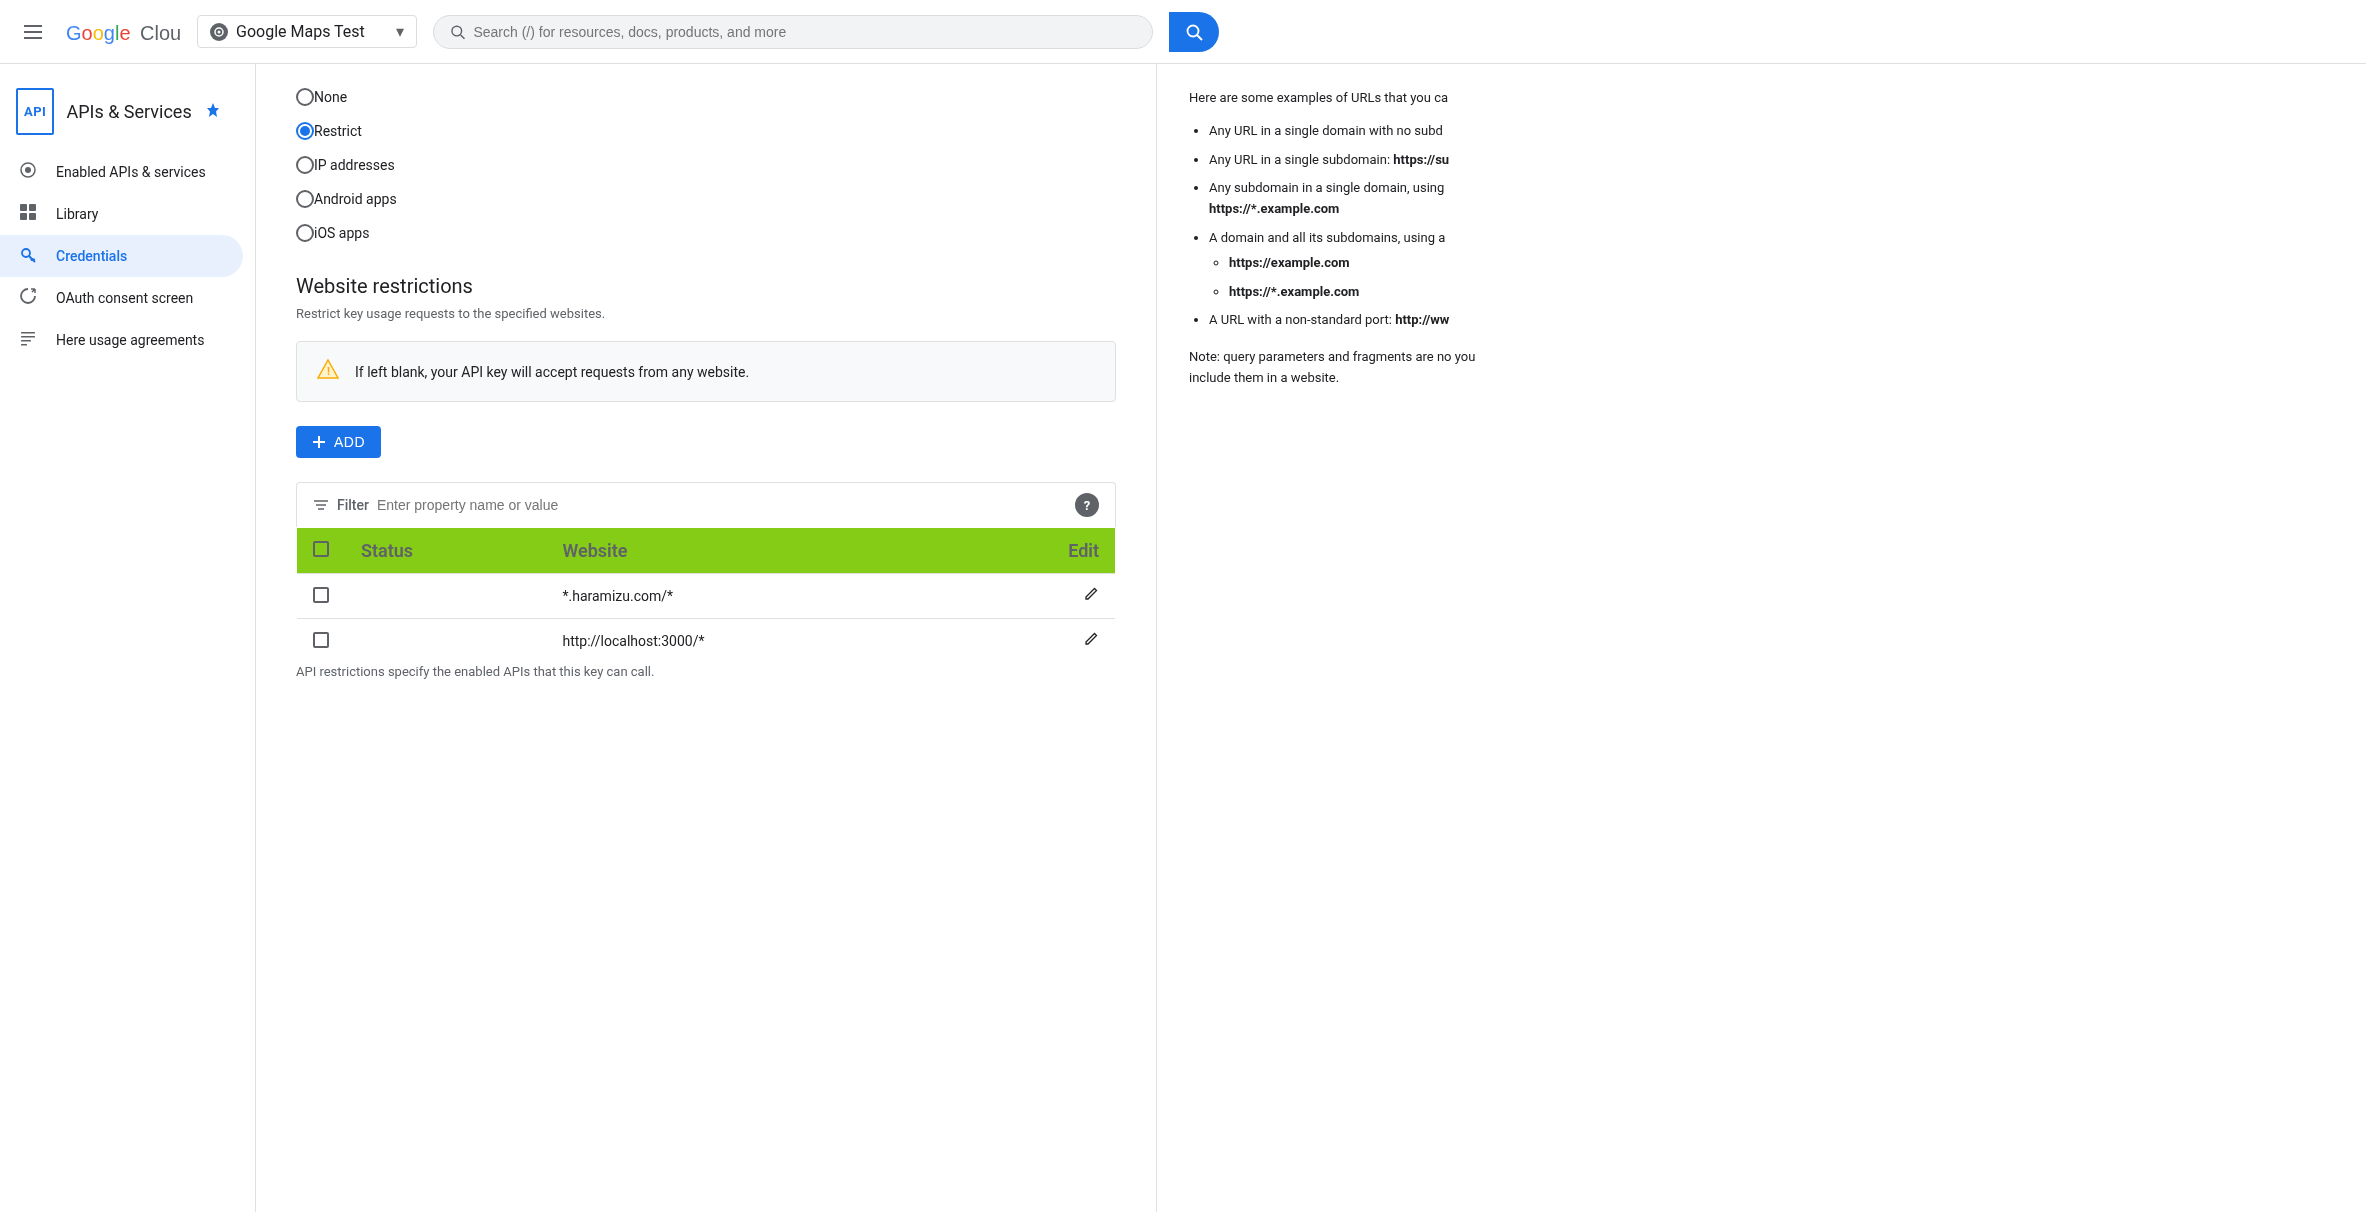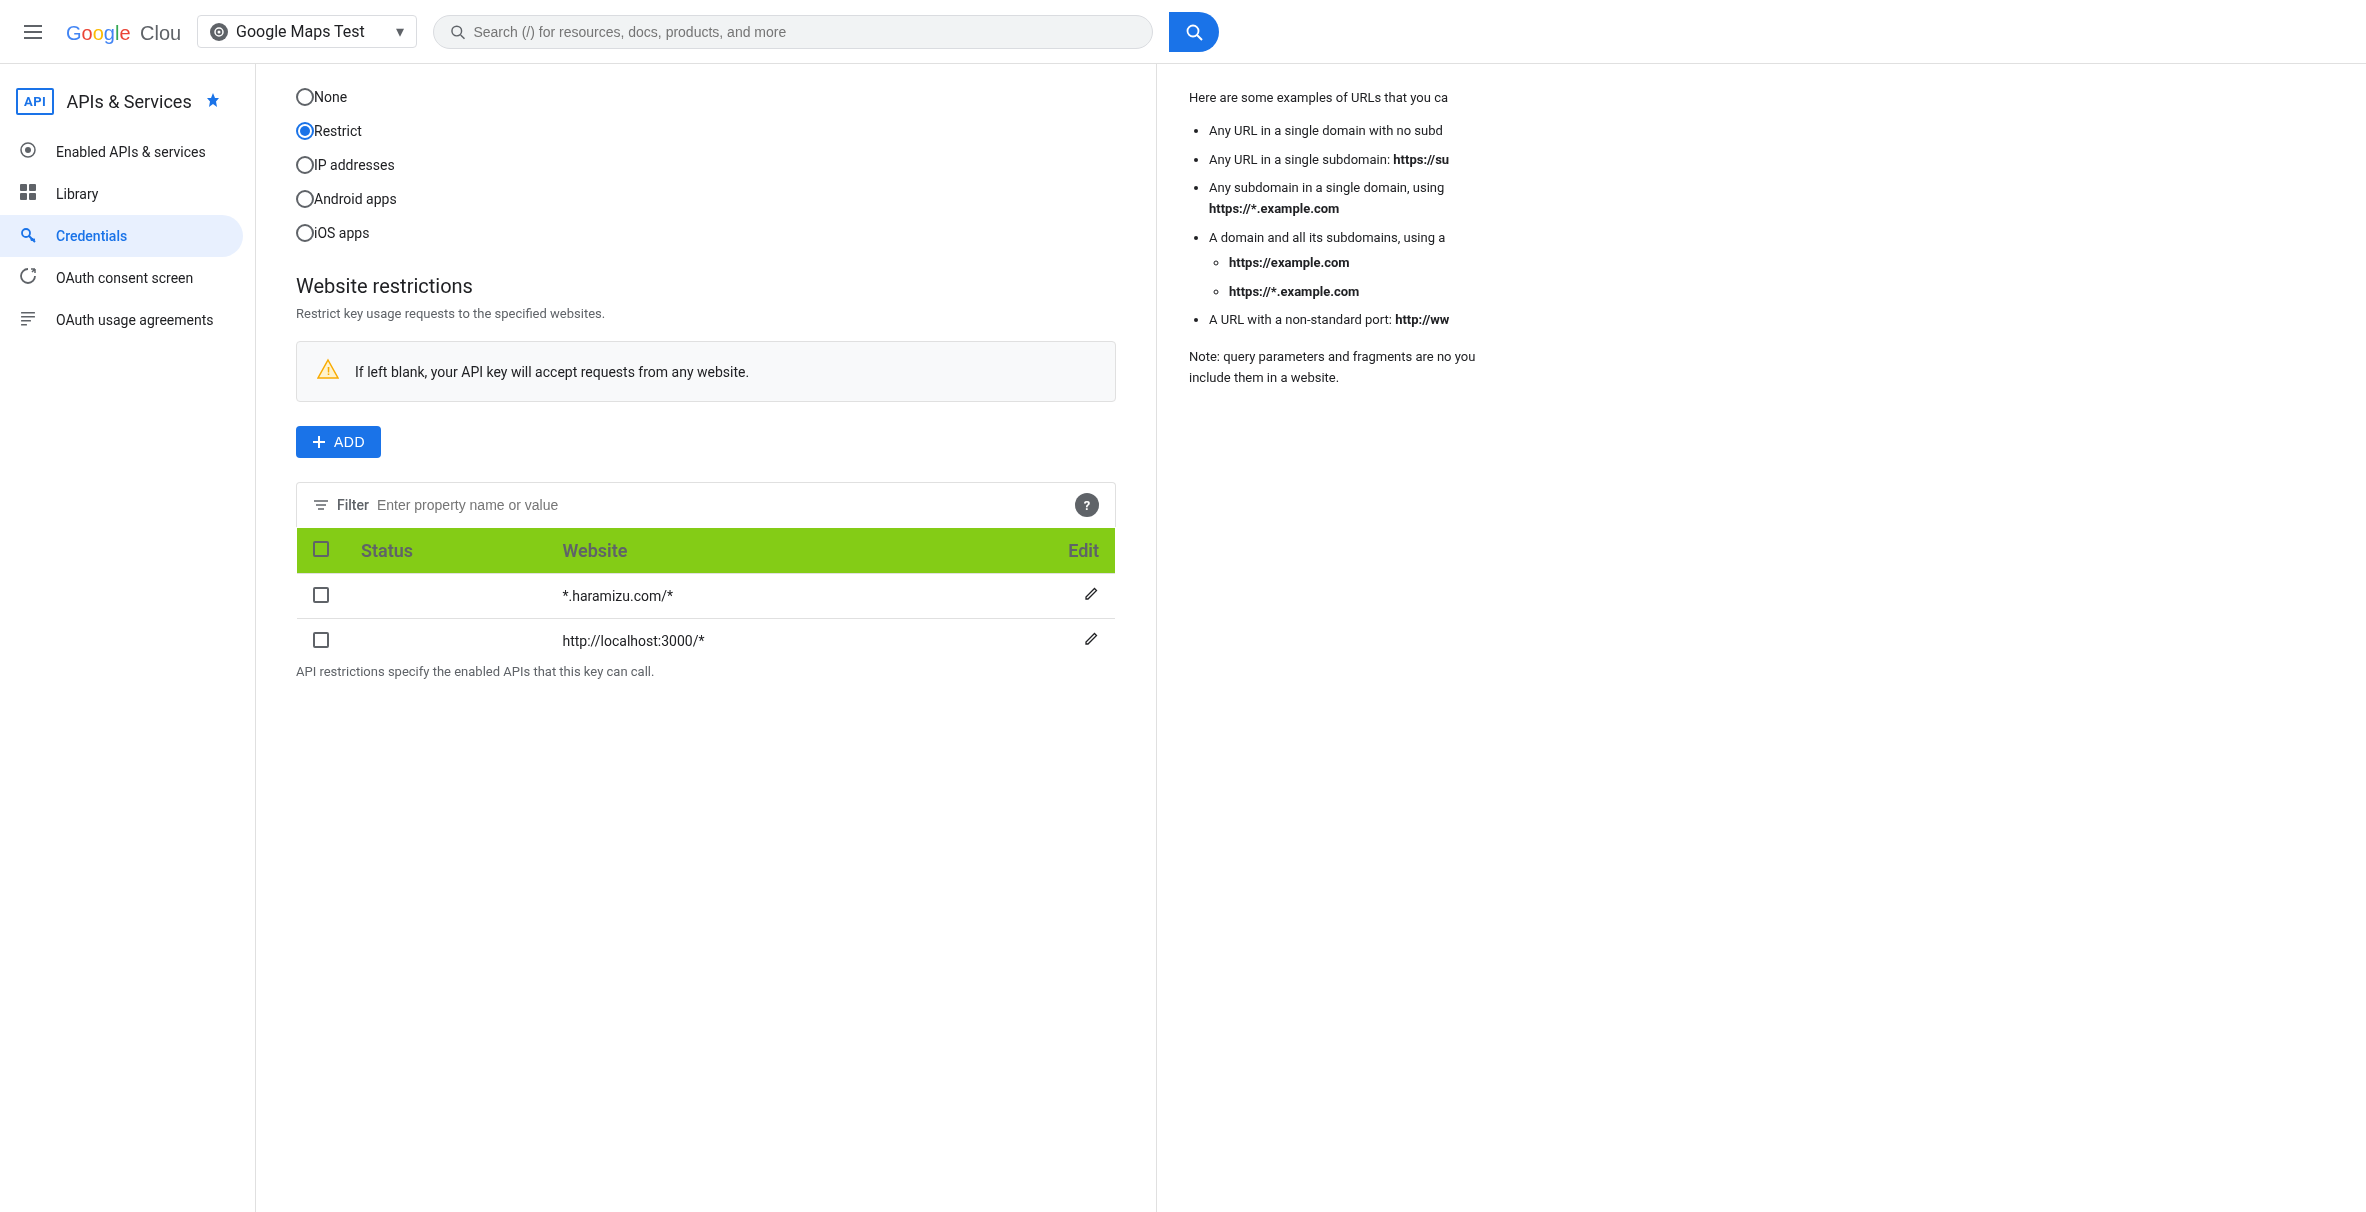--- a/index.html
+++ b/index.html
@@ -87,21 +87,21 @@
       padding: 16px 0;
       overflow-y: auto;
       background: #fff;
     }
     .sidebar-header {
       display: flex; align-items: center; gap: 12px;
       padding: 8px 16px 16px;
     }
     .api-badge {
       font-size: 13px; font-weight: 700; color: #1a73e8;
-      border: 2px solid #1a73e8; padding: 4px 6px; border-radius: 2px;
+      border: 2px solid #1a73e8; padding: 14px 6px; border-radius: 2px;
       letter-spacing: 0.5px;
     }
     .sidebar-title {
       font-size: 18px; font-weight: 400; color: #202124;
     }
     .pin-icon { color: #1a73e8; font-size: 18px; }
     .sidebar-item {
       display: flex; align-items: center; gap: 16px;
       padding: 10px 16px;
       cursor: pointer;
@@ -370,21 +370,21 @@
 
     <div class="sidebar-item">
       <span class="sidebar-icon">
         <svg width="18" height="18" viewBox="0 0 18 18" fill="#5f6368">
           <rect x="2" y="3" width="14" height="1.5" rx="0.5"></rect>
           <rect x="2" y="7" width="14" height="1.5" rx="0.5"></rect>
           <rect x="2" y="11" width="10" height="1.5" rx="0.5"></rect>
           <rect x="2" y="15" width="6" height="1.5" rx="0.5"></rect>
         </svg>
       </span>
-      <span class="sidebar-item-label">OAuth usage agreements</span>
+      <span class="sidebar-item-label">Here usage agreements</span>
     </div>
   </div>
 
   <div class="content">
     <div class="main-content">
 
       
       <div class="radio-group">
         <div class="radio-item">
           <div class="radio-circle"></div>

